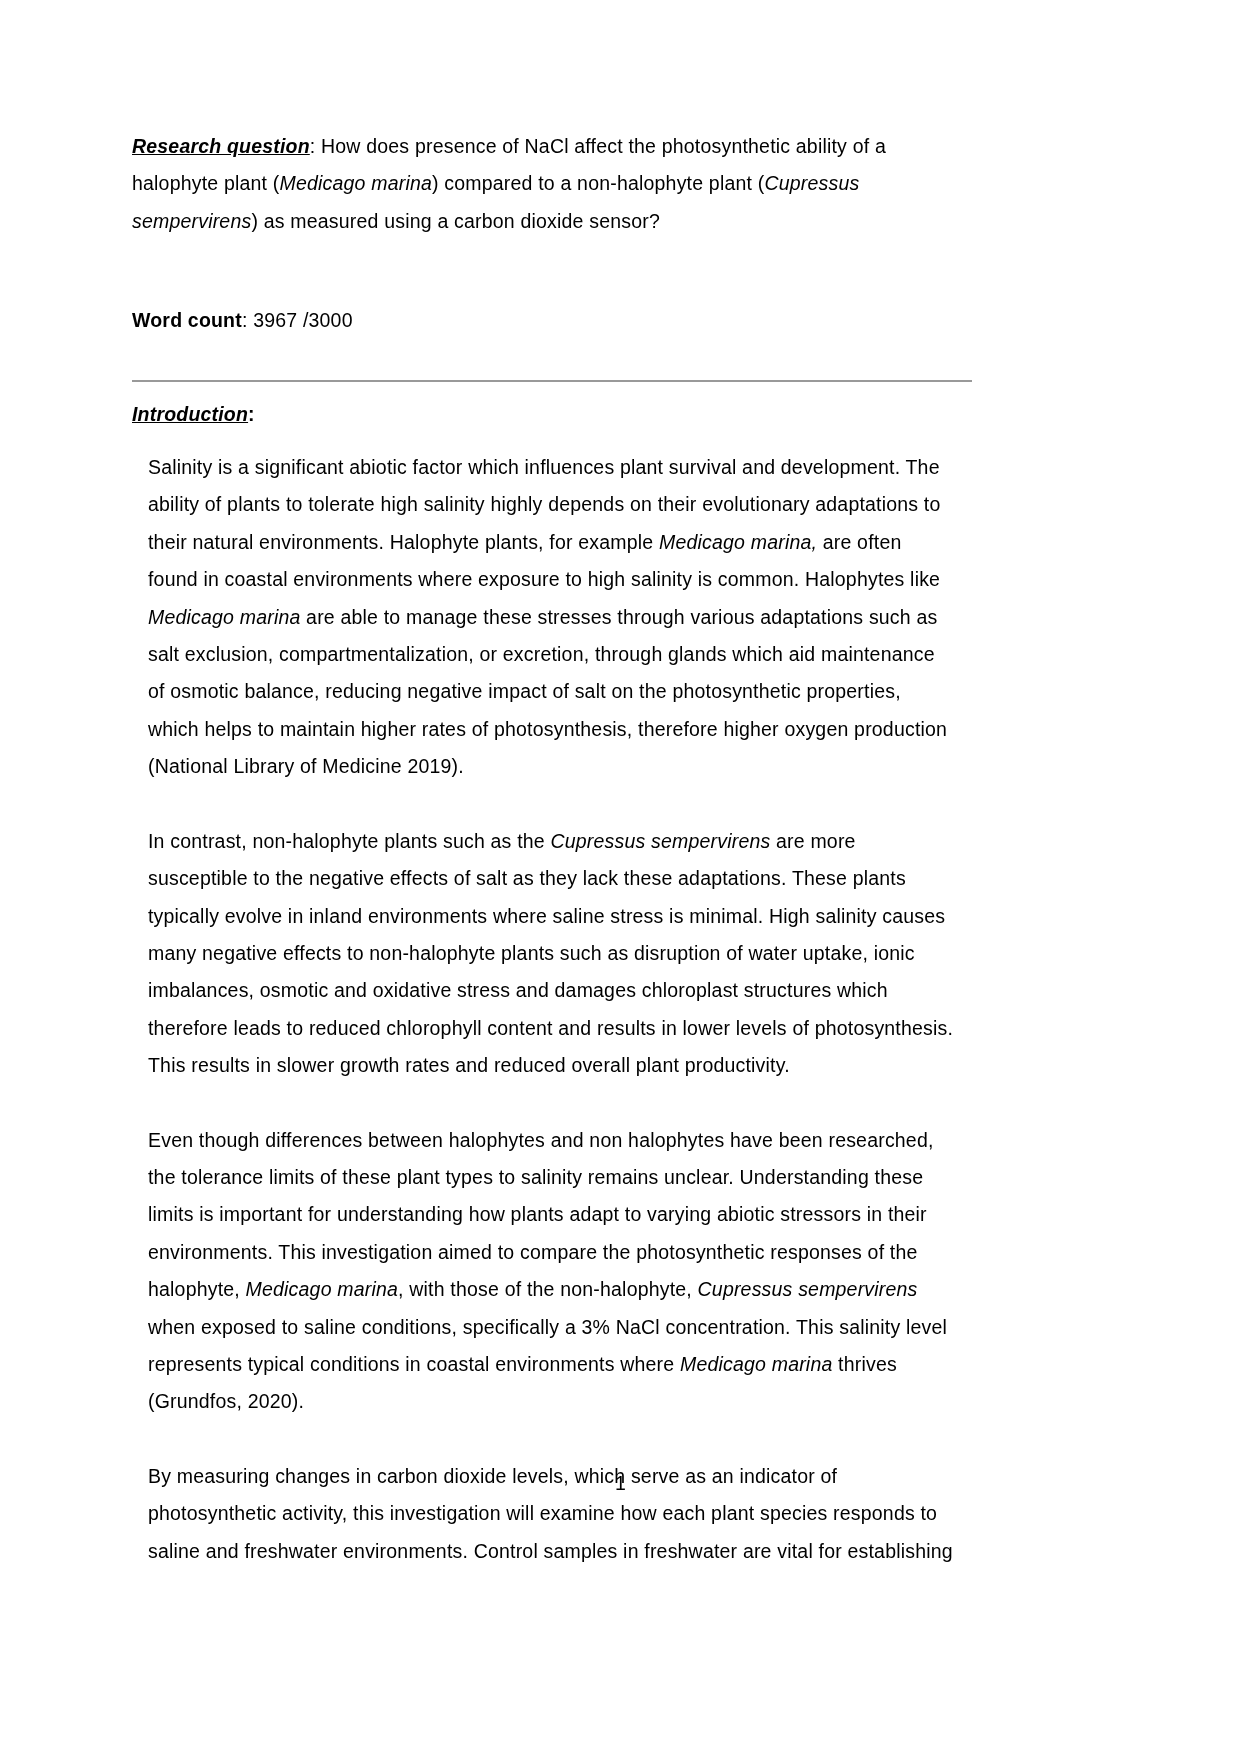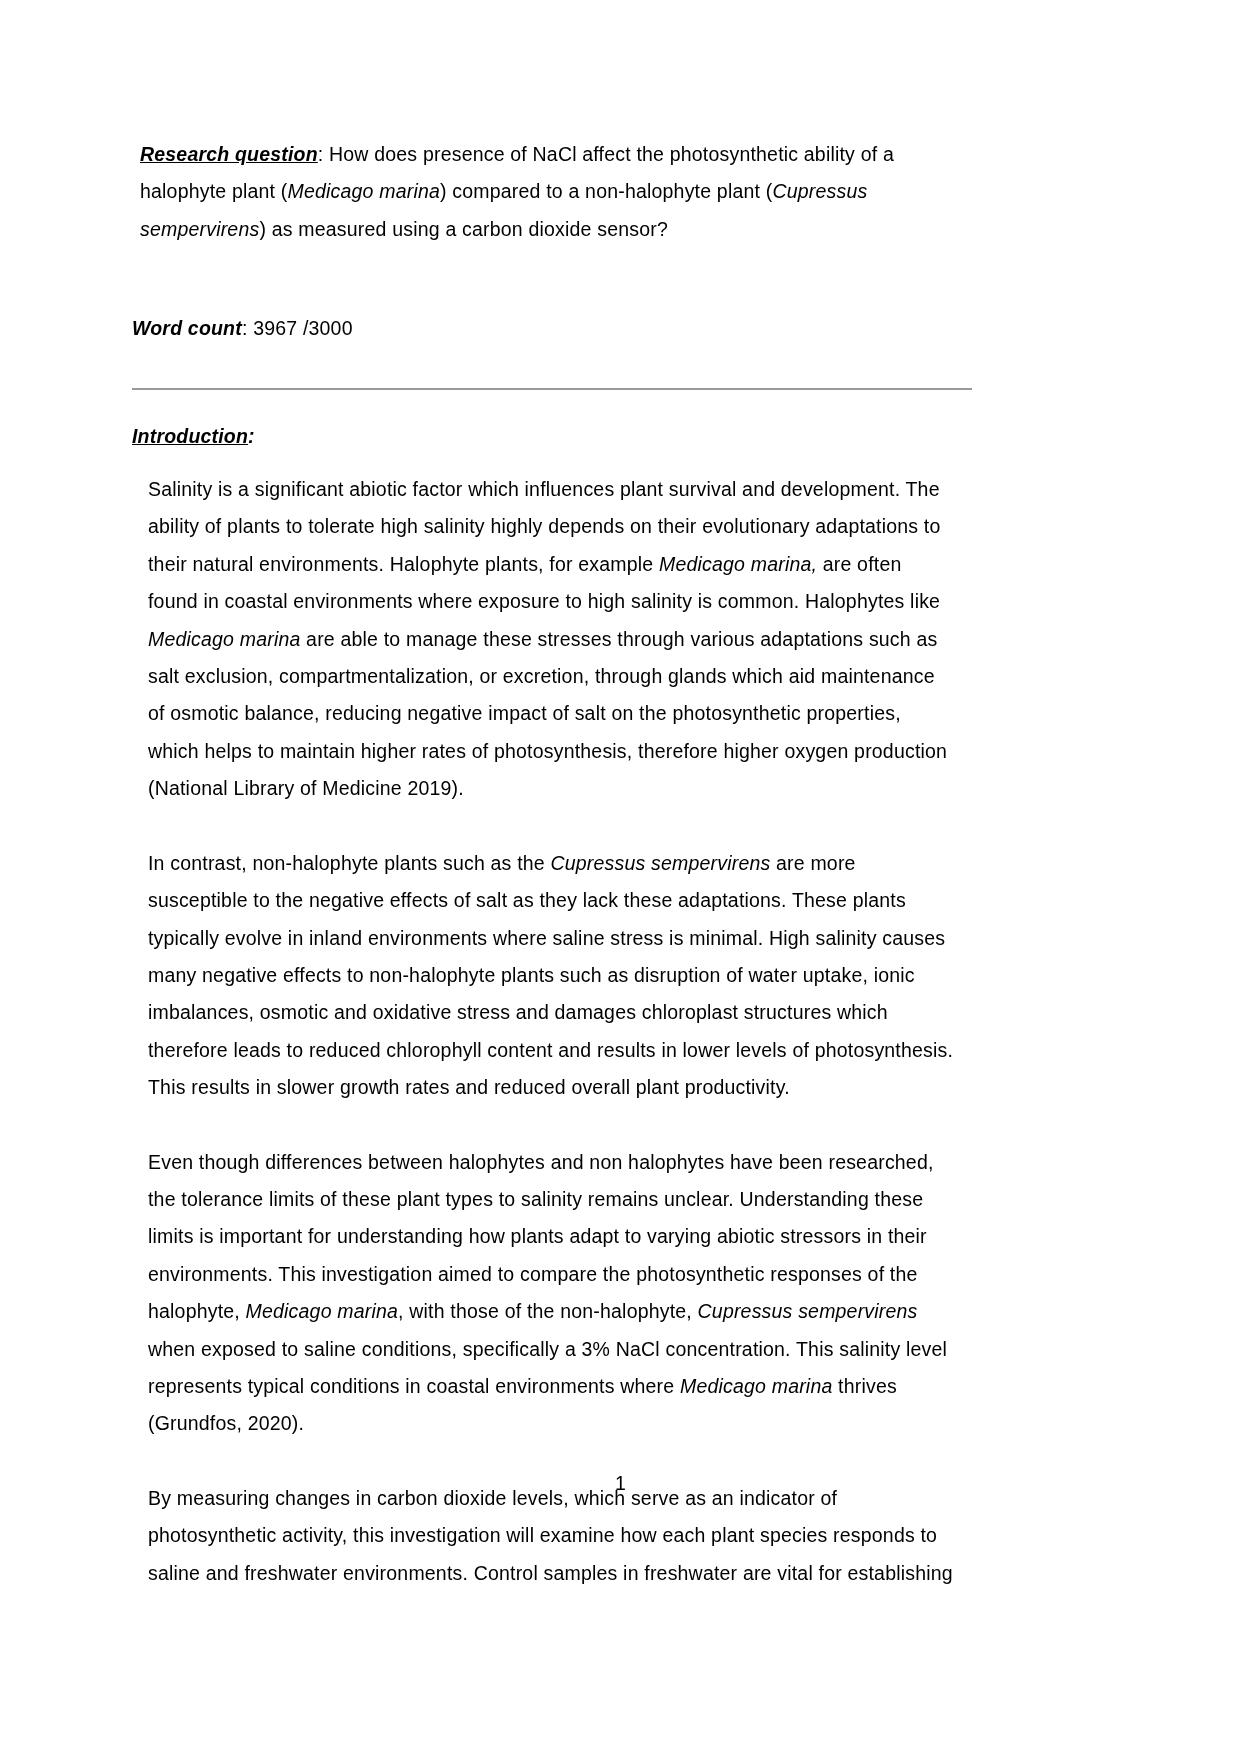--- a/index.html
+++ b/index.html
@@ -21,47 +21,46 @@
     overflow: hidden;
   }
   .doc-body {
     width: 840px;
     font-size: 19.5px;
     line-height: 37.4px;
     text-align: left;
     letter-spacing: 0.01em;
   }
   .rq-block {
-    margin: 8px;
+    margin: 0;
   }
   .label-bui {
     font-weight: bold;
     font-style: italic;
     text-decoration: underline;
   }
   .label-b {
     font-weight: bold;
-    font-style: italic;
   }
   .heading-bui {
     font-weight: bold;
     font-style: italic;
     text-decoration: underline;
   }
   .wordcount-block {
     margin: 62px 0 0 0;
   }
   .divider {
     border: none;
     border-top: 2px solid #999999;
     margin: 40px 0 0 0;
     width: 840px;
   }
   .section-heading {
-    margin: 28px 0 0 0;
+    margin: 14px 0 0 0;
     line-height: 37.4px;
   }
   .para {
     margin: 16px;
   }
   .para.spaced {
     margin-top: 37px;
   }
   em.sp {
     font-style: italic;

